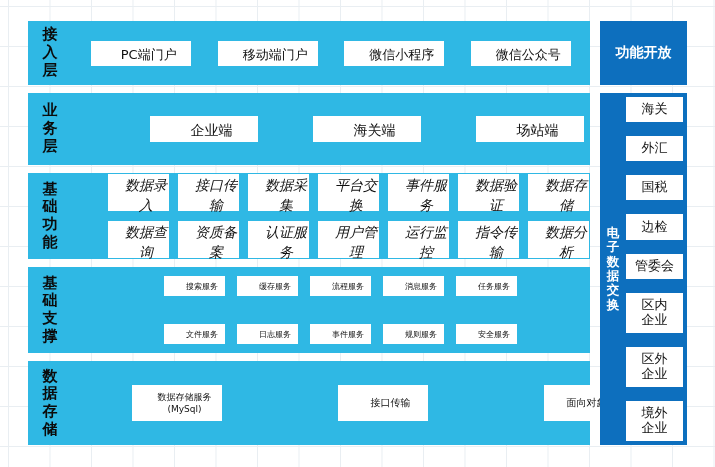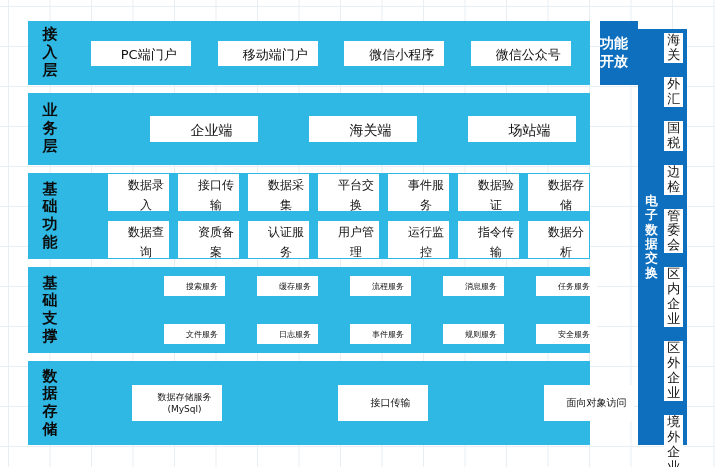--- a/index.html
+++ b/index.html
@@ -91,38 +91,39 @@
   
   .layer-access { height: 64px; }
   .layer-access .row { justify-content: space-around; }
   .layer-access .chip {
     width: 100px; height: 25px; line-height: 25px;
     font-size: 13px;
   }
 
   
   .layer-business { height: 72px; }
-  .layer-business .row { justify-content: flex-start; gap: 51px; padding-left: 72px; }
+  .layer-business .row { justify-content: space-between; gap: 32px; padding-left: 72px; }
   .layer-business .chip {
     width: 108px; height: 26px; line-height: 26px;
     font-size: 14px;
   }
 
   
   .layer-func { height: 86px; }
   .layer-func .row { justify-content: flex-start; gap: 9px; padding-left: 30px; }
   .layer-func .row + .row { margin-top: 10px; }
   .layer-func .chip {
     width: 61px; height: 37px; line-height: 20px;
-    font-size: 12px;
+    font-size: 14px;
+    font-style: italic;
   }
 
   
   .layer-support { height: 86px; }
-  .layer-support .row { justify-content: flex-start; gap: 32px; padding-left: 86px; }
+  .layer-support .row { justify-content: flex-start; gap: 12px; padding-left: 86px; }
   .layer-support .row + .row { margin-top: 28px; }
   .layer-support .chip {
     width: 61px; height: 20px; line-height: 20px;
     font-size: 8px;
   }
 
   
   .layer-storage { height: 84px; }
   .layer-storage .row { justify-content: flex-end; gap: 116px; padding-left: 54px; }
   .layer-storage .chip {
@@ -135,21 +136,21 @@
   .layer-storage .chip.single { font-size: 10px; }
 
   
   .right-col {
     position: absolute;
     left: 600px;
     top: 21px;
     width: 87px;
     height: 424px;
     display: flex;
-    flex-direction: row;
+    flex-direction: column;
     border-radius: 6px;
   }
   .open-box {
     background: #0D6FBE;
     color: #ffffff;
     font-weight: bold;
     font-size: 14px;
     height: 64px;
     display: flex;
     align-items: center;

